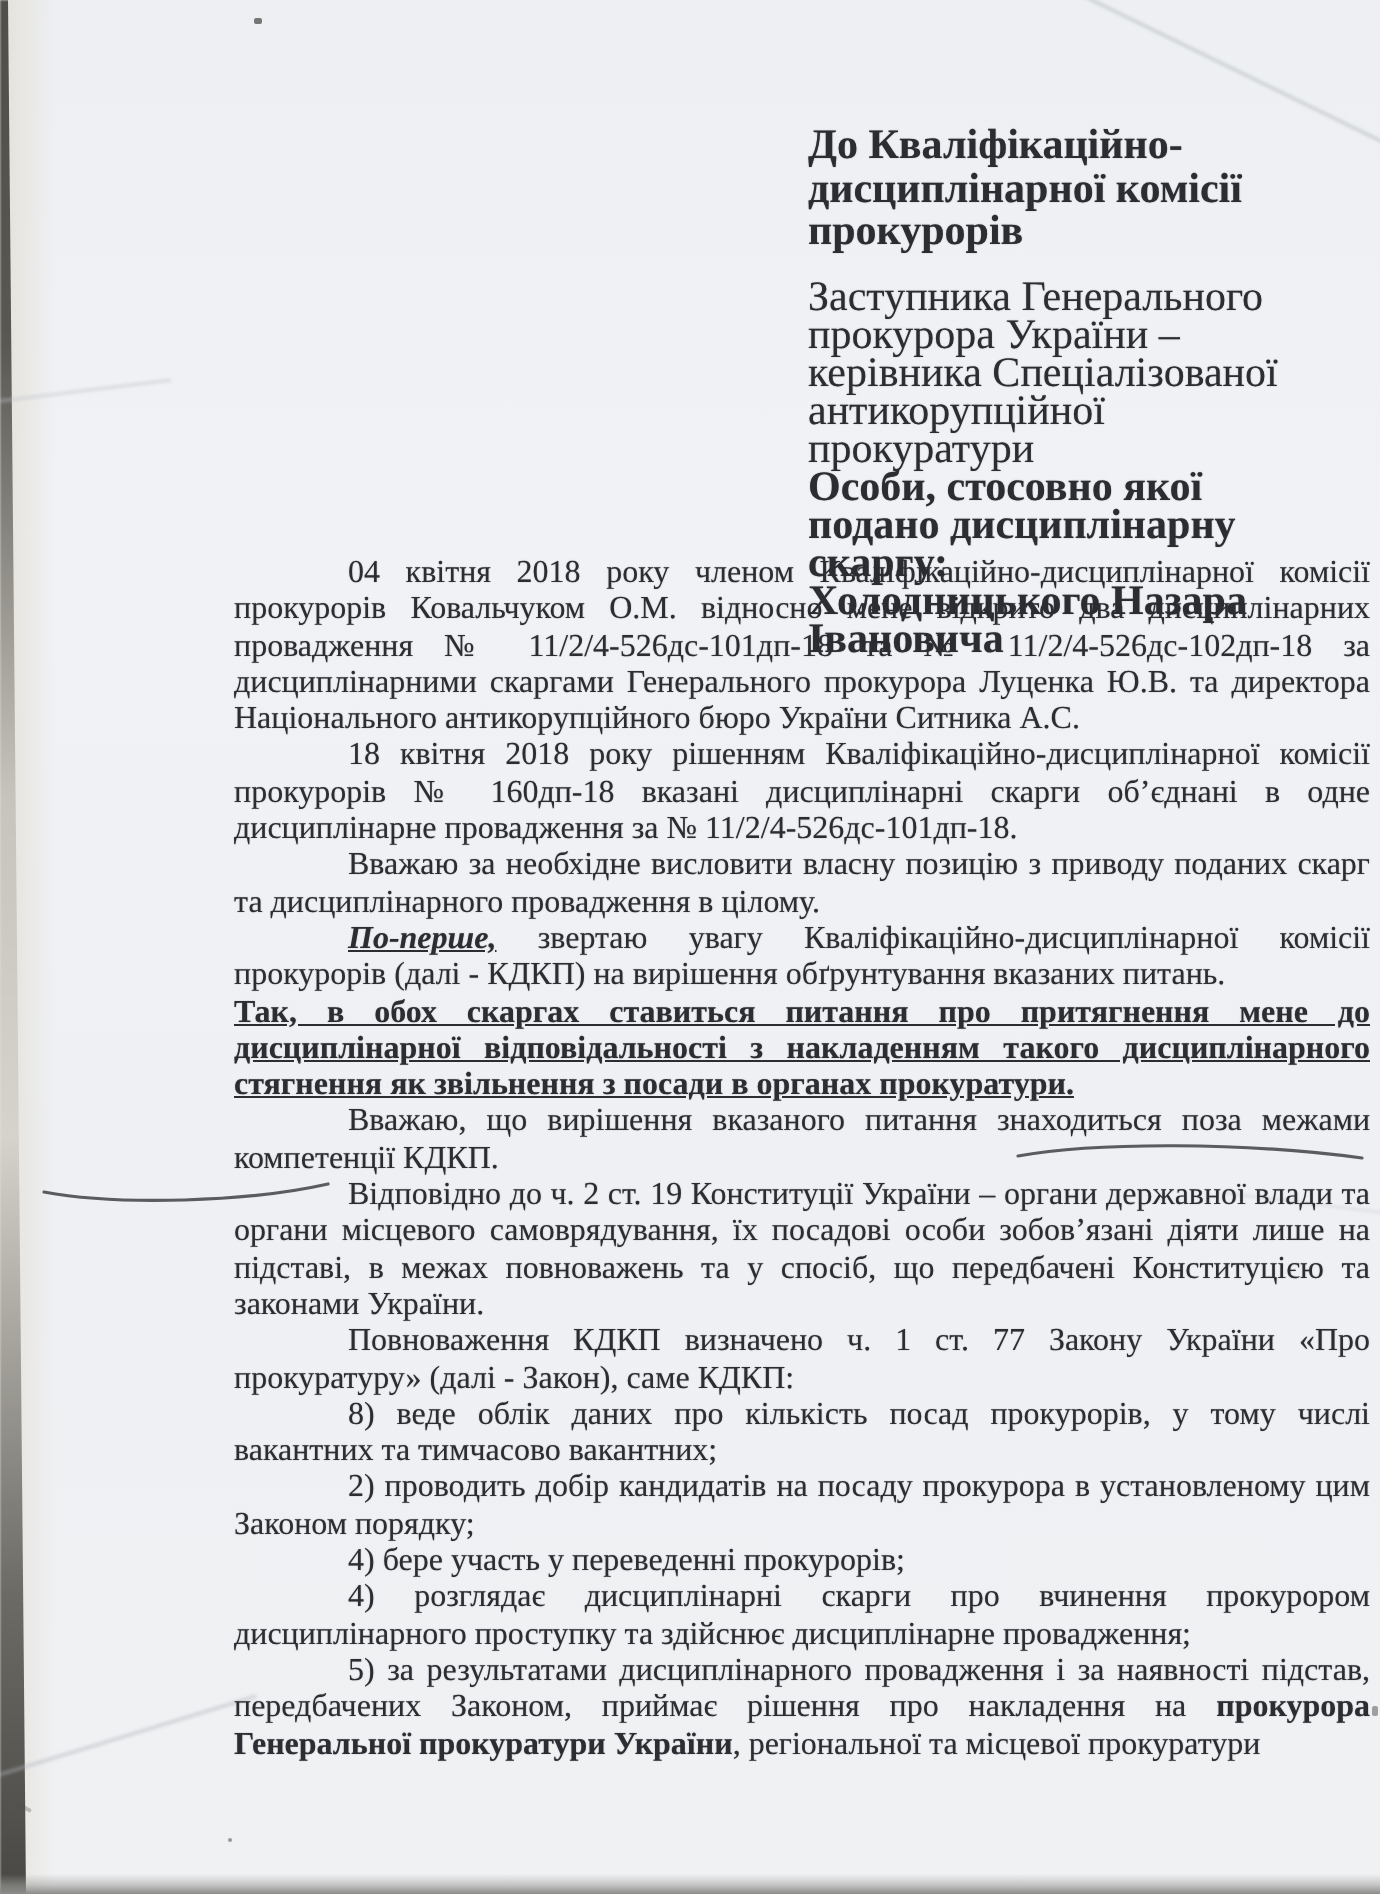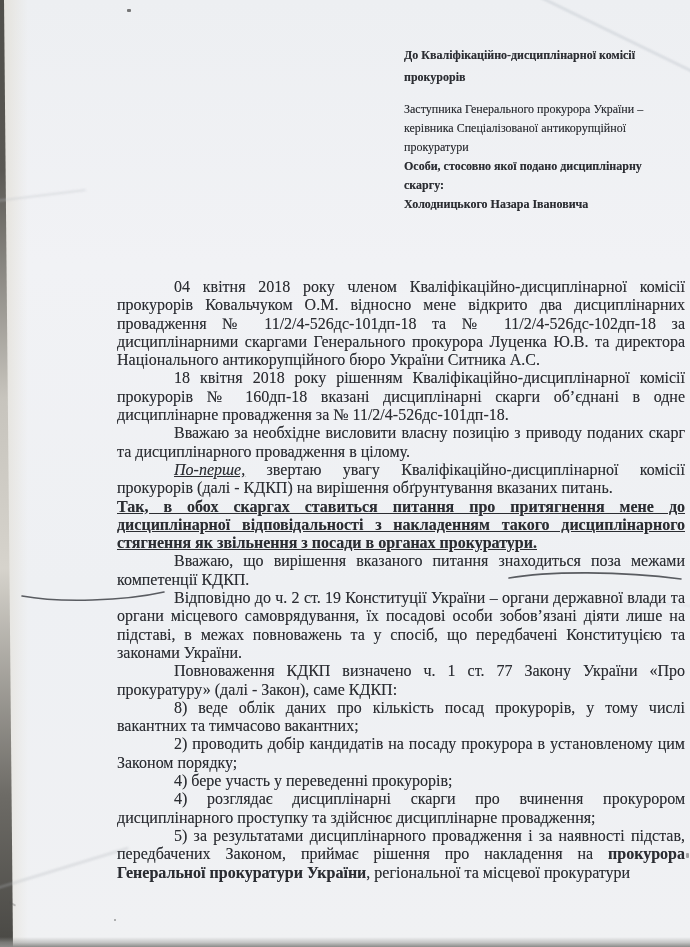--- a/index.html
+++ b/index.html
@@ -35,39 +35,39 @@
   .crease-bl { left:-6px; top:888px; width:140px; height:2px; transform:rotate(-17deg); background:rgba(175,178,186,0.42); }
   .crease-mr { left:612px; top:596px; width:95px; height:1.4px; transform:rotate(7deg); background:rgba(185,189,197,0.4); }
   .speck { position:absolute; background:#4e4e4e; border-radius:1px; }
   .speck-top { left:127px; top:9px; width:4px; height:3px; opacity:.75; }
   .speck-bottom { left:114px; top:919px; width:2px; height:2px; opacity:.55; }
   .speck-right { left:686px; top:853px; width:3px; height:5px; opacity:.5; }
   .speck-bl { left:9px; top:903px; width:7px; height:2px; opacity:.3; transform:rotate(28deg); }
 
   
   .header-block {
-    position:absolute; left:404px; top:45px; width:262px;
-    font-size:12px;
+    position:absolute; left:404px; top:62px; width:262px;
+    font-size:21px;
     text-shadow:0 0 0.6px rgba(43,45,50,0.45);
   }
   .header-block p { margin:0; }
   .hdr-addressee { font-weight:bold; line-height:21.5px; margin-bottom:12px !important; }
   .hdr-sub { line-height:19px; }
   .hdr-bold { font-weight:bold; }
 
   .body-block {
     position:absolute; left:117px; top:278px; width:568px;
     font-size:16px; line-height:18.3px;
     text-align:justify;
     text-shadow:0 0 0.6px rgba(43,45,50,0.45);
   }
   .body-block p { margin:0; text-indent:57px; }
   .body-block p.flush { text-indent:0;text-decoration:underline; }
   .bold { font-weight:bold; }
-  .lead-emph { font-weight:normal; font-style:italic; text-decoration:underline; }
+  .lead-emph { font-weight:bold; font-style:italic; text-decoration:underline; }
 
   
   .pen-overlay { position:absolute; left:0; top:0; pointer-events:none; }
   .pen-overlay path { stroke:#44474c; stroke-width:1.6; fill:none; stroke-linecap:round; opacity:.88; }
 </style>
 </head>
 <body>
 
 <div class="scan">
 

